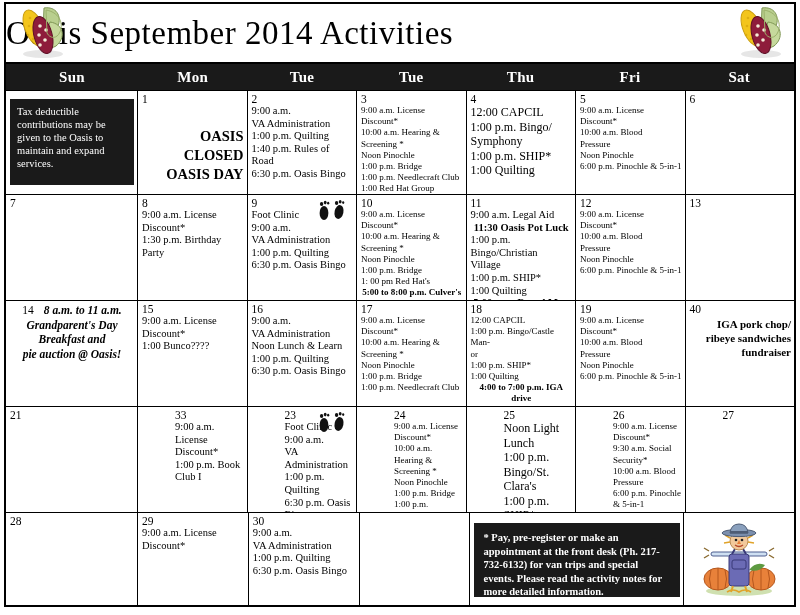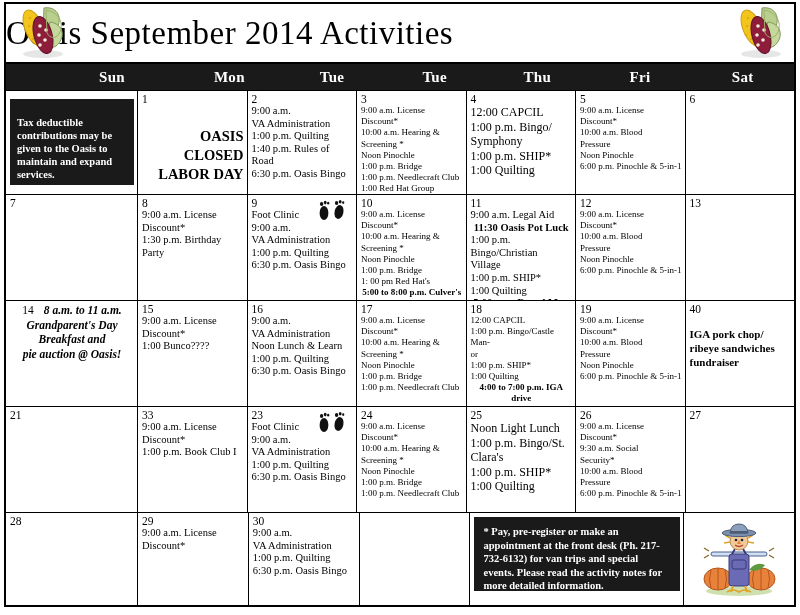--- a/index.html
+++ b/index.html
@@ -21,21 +21,21 @@
     font-size:33px;letter-spacing:.5px;white-space:nowrap;
   }
   .corn{position:absolute;top:-2px;width:62px;height:60px;}
   .corn.left{left:4px;}
   .corn.right{right:4px;}
 
   
   .dow-row{
     display:flex;margin:0 4px;background:#1a1a1a;color:#fff;
     border:2px solid #000;border-top:2px solid #000;border-bottom:none;
-    height:26px;align-items:center;padding-left:40px;
+    height:26px;align-items:center;
   }
   .dow{
     flex:1 1 0;text-align:center;font-weight:bold;font-size:15px;
     font-family:"Liberation Serif",serif;letter-spacing:.3px;
   }
   .dow:nth-child(1){flex:0 0 132px;}
 
   
   .grid{
     margin:0 4px 4px 4px;
@@ -46,51 +46,51 @@
   .week:last-child{border-bottom:none;}
   .cell{
     flex:1 1 0;box-sizing:border-box;
     border-right:1.5px solid #000;
     padding:2px 3px 2px 4px;
     position:relative;overflow:hidden;
   }
   .cell:last-child{border-right:none;}
   .cell.sun{flex:0 0 132px;}
   .w0{height:103px;} .w1{height:105px;} .w2{height:105px;}
-  .w3{height:105px;} .w4{height:92px;}
+  .w3{height:105px;gap:33px;} .w4{height:92px;}
 
   .daynum{font-size:11.5px;line-height:12px;font-family:"Liberation Serif",serif;}
   .events{font-size:9px;line-height:11.2px;margin-top:0px;}
   .events div{white-space:normal;}
   .ev-lg{font-size:12px;line-height:14.5px;}
   .ev-md{font-size:10.5px;line-height:12.6px;}
   .bold{font-weight:bold;text-align:center;}
 
   
   .blackbox{
-    background:#1a1a1a;color:#fff;font-weight:bold;
-    font-size:10.5px;line-height:13px;padding:17px 7px;
+    background:#1a1a1a;color:#fff;font-weight:normal;
+    font-size:10.5px;line-height:13px;padding:6px 7px;
     box-sizing:border-box;
   }
   .note-inner{
     background:#1a1a1a;color:#fff;font-weight:bold;
     font-size:10.5px;line-height:13.5px;padding:8px 9px;
-    box-sizing:border-box;width:100%;height:74px;margin-top:2px;
+    box-sizing:border-box;width:100%;height:74px;margin-top:8px;
   }
   .closed{
     text-align:right;font-weight:bold;font-size:14.5px;line-height:19px;
     margin-top:22px;
   }
   .gp{
     text-align:center;font-weight:bold;font-style:italic;
     font-size:11.5px;line-height:14.5px;
   }
   .gp .num{font-style:normal;font-weight:normal;font-size:11.5px;
            margin-right:10px;}
-  .iga{font-weight:bold;font-size:11px;line-height:14px;margin-top:12px;}
+  .iga{font-weight:bold;font-size:11px;line-height:14px;margin-top:2px;text-align:right;}
 
   
   .feet{position:absolute;top:4px;right:6px;width:34px;height:24px;}
 
   
   .scarecrow{position:absolute;left:50%;top:50%;
              transform:translate(-50%,-50%);width:80px;height:78px;}
 </style>
 </head>
 <body>
@@ -166,21 +166,21 @@
   <div class="grid">
 
     <div class="week w0">
       <div class="cell sun">
         <div class="blackbox" style="height:86px;margin-top:6px;">Tax deductible contributions may be given to the  Oasis to maintain and expand services.</div>
       </div>
       <div class="cell">
         <div class="daynum">1</div>
         <div class="closed">
             <div>OASIS CLOSED</div>
-            <div>LABOR DAY</div>
+            <div>OASIS DAY</div>
           </div>
       </div>
       <div class="cell">
         <div class="daynum">2</div>
         <div class="events ev-md">
             <div>9:00 a.m.</div>
             <div>VA Administration</div>
             <div>1:00 p.m. Quilting</div>
             <div>1:40 p.m. Rules of  Road</div>
             <div>6:30 p.m. Oasis Bingo</div>

